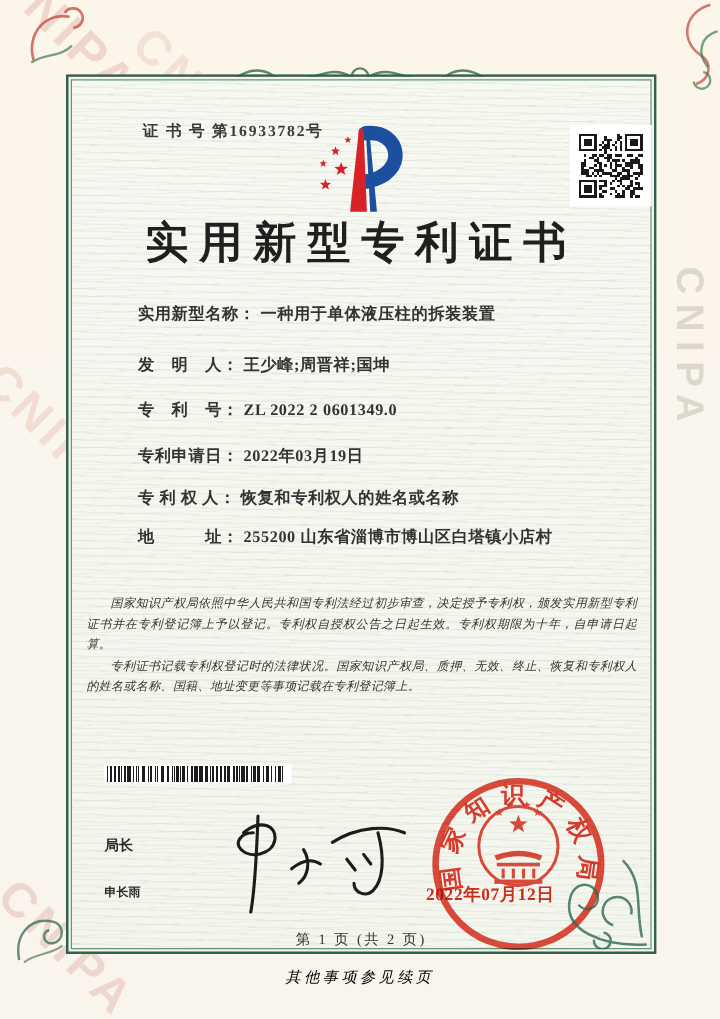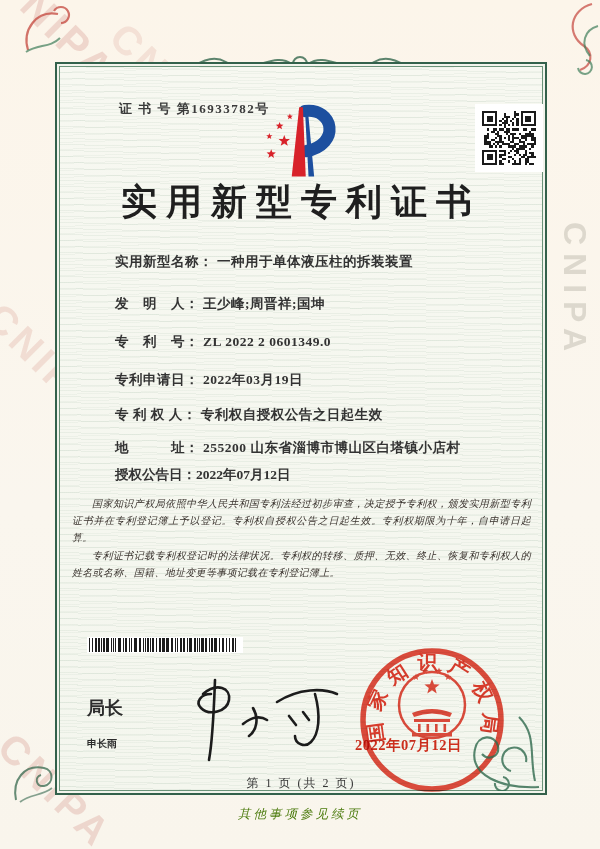--- a/index.html
+++ b/index.html
@@ -45,33 +45,33 @@
   .grant .g2{position:absolute;left:225px;top:0;}
   
   .paras{left:15px;right:14px;top:431px;color:#3a332e;}
   .paras p{
     margin:0;font-size:10px;line-height:1.72;text-indent:2em;
     font-style:italic;letter-spacing:.3px;text-align:justify;
   }
   
   .barcode{left:30px;top:573px;width:156px;height:16px;background:#fff;}
   
-  .signer-title{left:30px;top:632px;font-size:18px;font-weight:700;color:#2c2c2c;font-family:"Liberation Sans","DejaVu Sans",sans-serif;}
+  .signer-title{left:30px;top:632px;font-size:12px;font-weight:700;color:#2c2c2c;font-family:"Liberation Sans","DejaVu Sans",sans-serif;}
   .signer-name{left:30px;top:660px;font-size:10px;font-weight:700;color:#2c2c2c;font-family:Liberation Serif, serif;margin-top:13px;}
   .signature{left:108px;top:608px;}
   
   .seal{left:300px;top:581px;width:150px;height:150px;mix-blend-mode:multiply;opacity:.95;}
   .seal-date{
     left:298px;top:672px;width:160px;text-align:left;
     color:#d8301f;font-size:14.5px;font-weight:700;letter-spacing:.5px;
     mix-blend-mode:multiply;
   }
   
   .page-indicator{left:0;right:0;top:711px;text-align:center;font-size:12px;color:#333;letter-spacing:2px;}
-  .note-below{left:0;right:0;top:806px;text-align:center;font-size:12.5px;font-style:italic;color:#4d7c0f;letter-spacing:3px;}
+  .note-below{left:0;right:0;top:806px;text-align:center;font-size:12.5px;font-style:italic;color:#000000;letter-spacing:3px;}
   .orn{pointer-events:none;}
 </style>
 </head>
 <body>
 
 <div class="wm pink" style="left:-18px;top:2px;font-size:42px;">CNIPA</div>
 <div class="wm pink" style="left:96px;top:58px;font-size:40px;color:rgba(222,172,162,.28);">CNIPA</div>
 <div class="wm gray" style="left:360px;top:212px;font-size:42px;">CNIPA</div>
 <div class="wm pink" style="left:-28px;top:338px;font-size:40px;color:rgba(222,172,162,.34);">CNIPA</div>
 <div class="wm gray" style="left:64px;top:468px;font-size:42px;color:rgba(190,185,175,.35);">CNIPA</div>
@@ -338,32 +338,31 @@
   <div class="abs field" style="top:231px;">
     <span class="lab">发　明　人：</span><span class="val">王少峰;周晋祥;国坤</span>
   </div>
   <div class="abs field" style="top:269px;">
     <span class="lab">专　利　号：</span><span class="val">ZL 2022 2 0601349.0</span>
   </div>
   <div class="abs field" style="top:307px;">
     <span class="lab">专利申请日：</span><span class="val">2022年03月19日</span>
   </div>
   <div class="abs field" style="top:342px;">
-    <span class="lab">专 利 权 人：</span><span class="val">专利权自授权公告之日起生效</span>
+    <span class="lab">专 利 权 人：</span><span class="val">恢复和专利权人的姓名或名称</span>
   </div>
   <div class="abs field" style="top:375px;">
     <span class="lab">地　　　址：</span><span class="val">255200 山东省淄博市博山区白塔镇小店村</span>
   </div>
   <div class="abs field grant" style="top:402px;">
-    <span>授权公告日：2022年07月12日</span>
   </div>
 
   <div class="abs paras">
     <p>国家知识产权局依照中华人民共和国专利法经过初步审查，决定授予专利权，颁发实用新型专利证书并在专利登记簿上予以登记。专利权自授权公告之日起生效。专利权期限为十年，自申请日起算。</p>
-    <p>专利证书记载专利权登记时的法律状况。专利权的转移、质押、无效、终止、恢复和专利权人的姓名或名称、国籍、地址变更等事项记载在专利登记簿上。</p>
+    <p>专利证书记载专利权登记时的法律状况。国家知识产权局、质押、无效、终止、恢复和专利权人的姓名或名称、国籍、地址变更等事项记载在专利登记簿上。</p>
   </div>
 
   <svg class="abs barcode" id="barcode" viewBox="0 0 156 16" preserveAspectRatio="none" shape-rendering="crispEdges">
         <rect x="2" y="1" width="1" height="14" fill="#1c1c1c"></rect>
         <rect x="5" y="1" width="1" height="14" fill="#1c1c1c"></rect>
         <rect x="8" y="1" width="2" height="14" fill="#1c1c1c"></rect>
         <rect x="11" y="1" width="2" height="14" fill="#1c1c1c"></rect>
         <rect x="14" y="1" width="1" height="14" fill="#1c1c1c"></rect>
         <rect x="16" y="1" width="2" height="14" fill="#1c1c1c"></rect>
         <rect x="19" y="1" width="3" height="14" fill="#1c1c1c"></rect>

